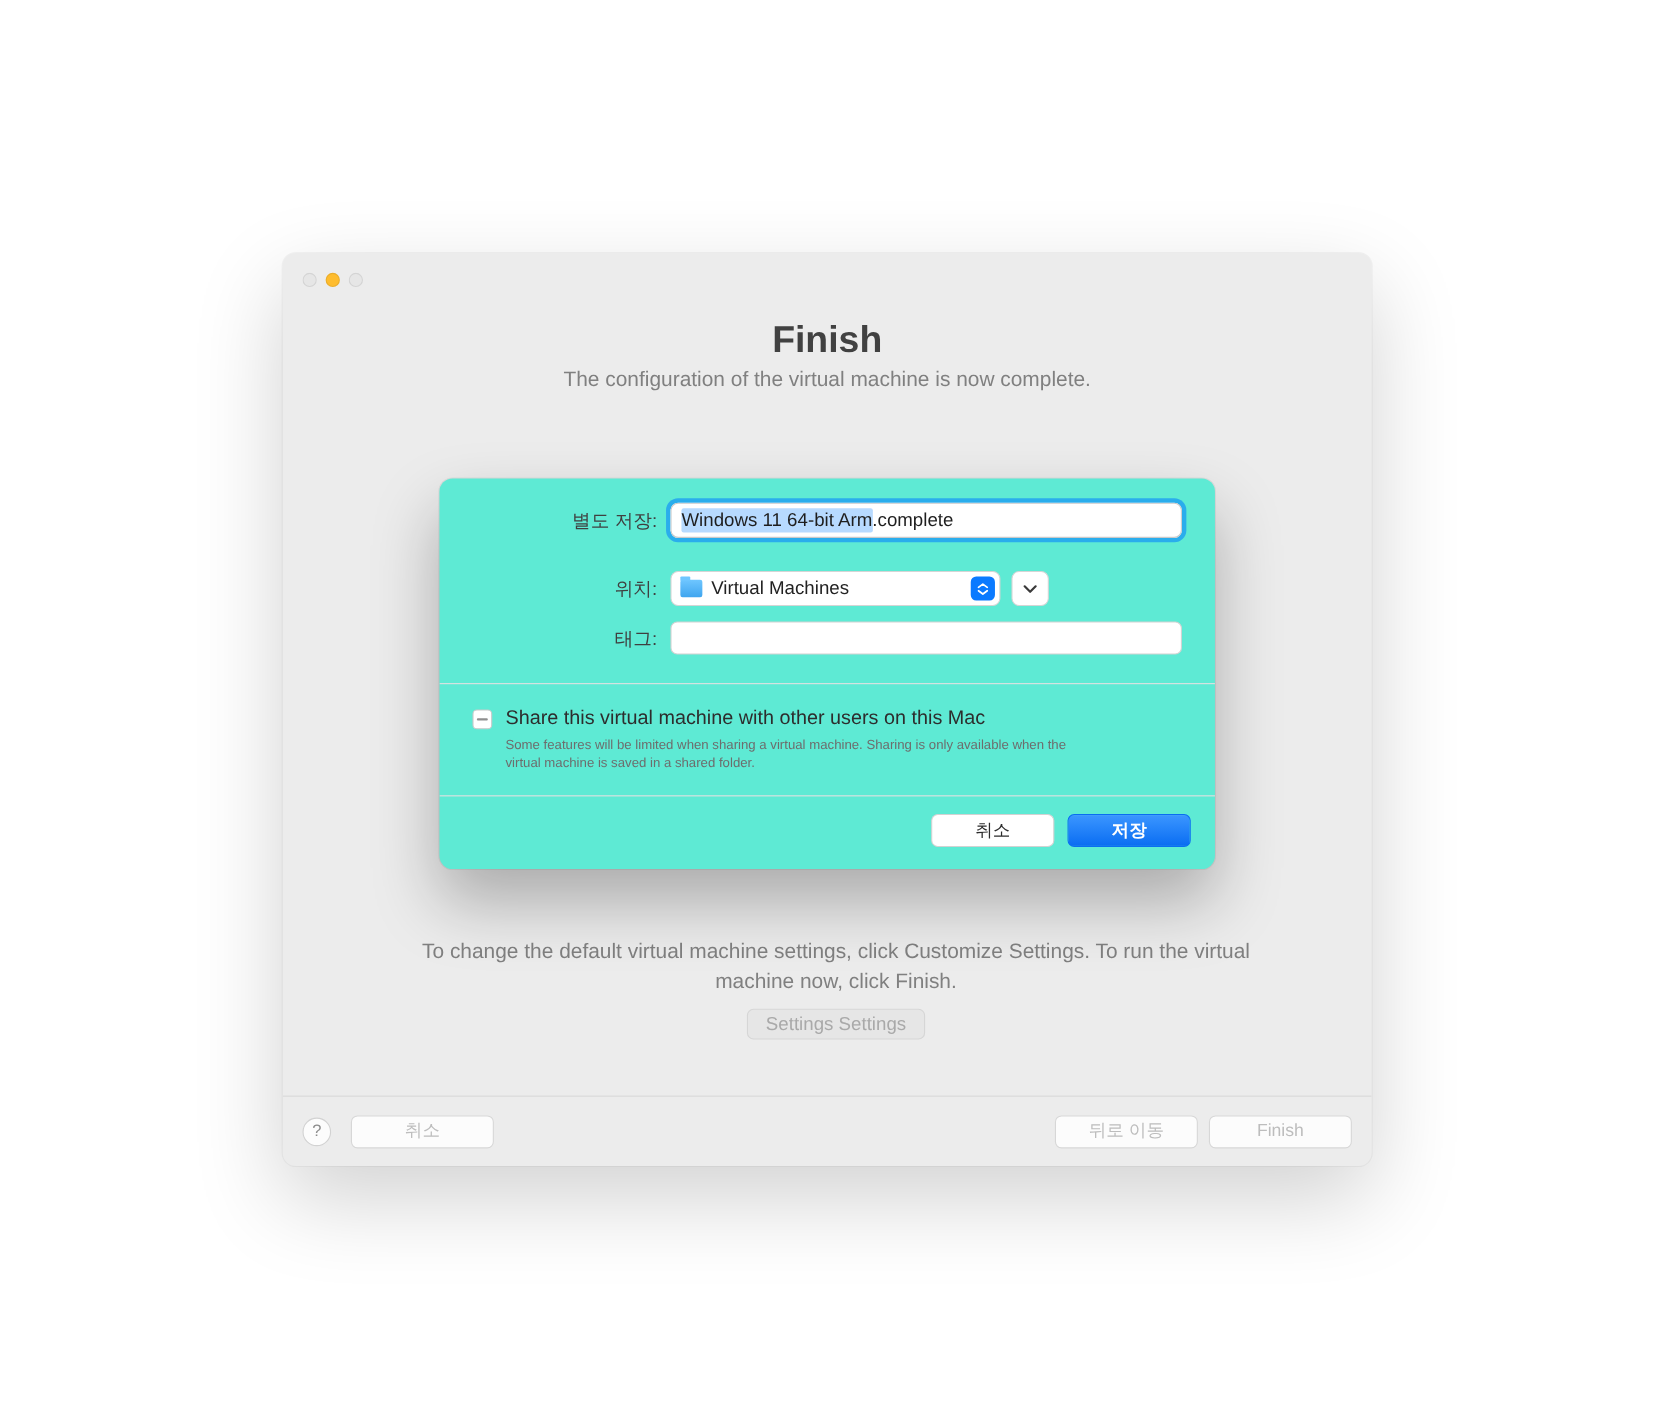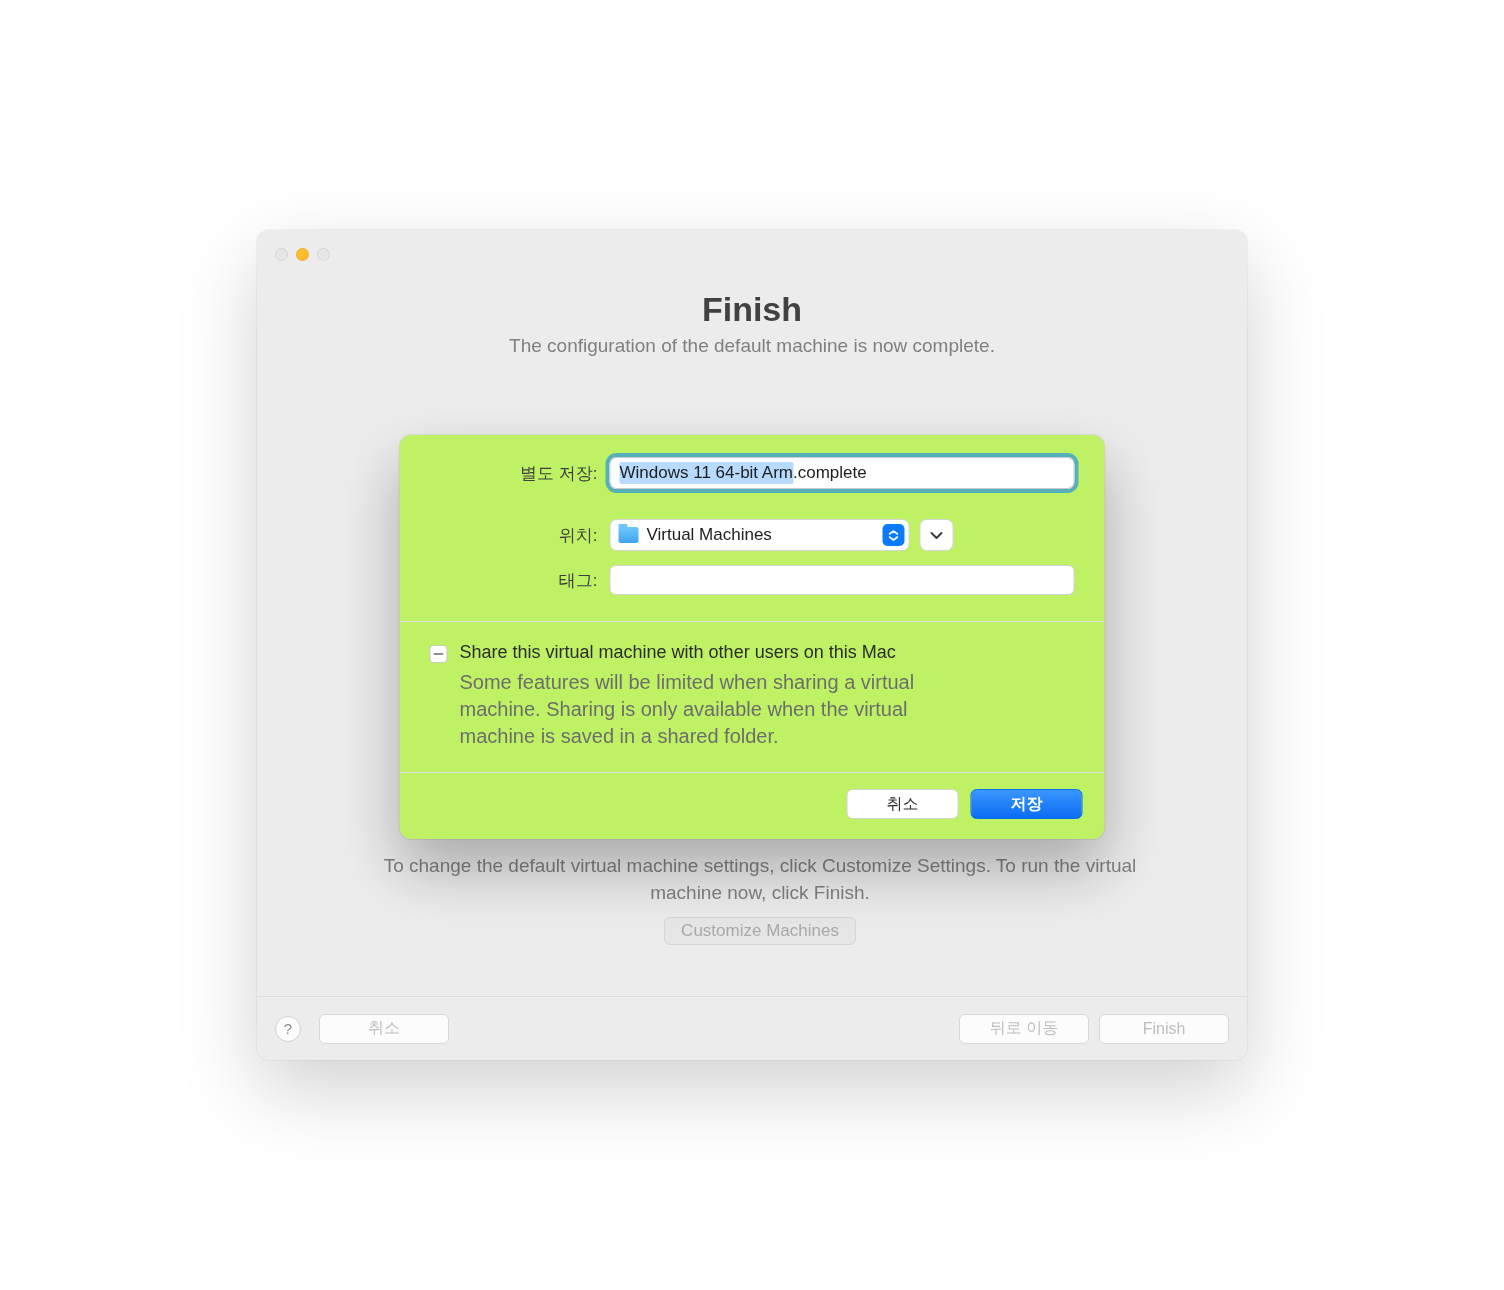--- a/index.html
+++ b/index.html
@@ -101,21 +101,21 @@
     font-size: 16px;
   }
 
   
   .sheet {
     position: absolute;
     top: 205px;
     left: 50%;
     transform: translateX(-50%);
     width: 705px;
-    background: #bef264;
+    background: #5eead4;
     border-radius: 12px;
     box-shadow: 0 30px 60px rgba(0,0,0,0.28), 0 0 0 1px rgba(0,0,0,0.06);
     overflow: hidden;
   }
   .sheet-section {
     padding: 22px 30px 26px 30px;
   }
   .form-row {
     display: flex;
     align-items: center;
@@ -213,21 +213,21 @@
     background: #fff;
     flex: none;
     margin-top: 3px;
     position: relative;
   }
   .share-check::after {
     content:""; position:absolute; left:3px; right:3px; top:7px; height:2px;
     background:#8f8f8f; border-radius:1px;
   }
   .share-title { font-size: 18px; color:#2d2d2d; }
-  .share-desc  { font-size: 20px; color:#6d6d6d; margin-top:6px; line-height:1.35; max-width: 520px; }
+  .share-desc  { font-size: 12px; color:#6d6d6d; margin-top:6px; line-height:1.35; max-width: 520px; }
 
   .sheet-footer {
     padding: 16px 22px 20px 22px;
     display:flex; justify-content:flex-end; gap:12px;
   }
   .btn {
     min-width: 112px; height: 30px;
     border-radius: 6px;
     font-size: 16px;
     border: 1px solid #d2d2d2;
@@ -249,26 +249,26 @@
 <div class="window">
 
   <div class="traffic-lights">
     <div class="tl tl-close"></div>
     <div class="tl tl-min"></div>
     <div class="tl tl-zoom"></div>
   </div>
 
   <div class="content">
     <div class="title">Finish</div>
-    <div class="subtitle">The configuration of the default machine is now complete.</div>
+    <div class="subtitle">The configuration of the virtual machine is now complete.</div>
   </div>
 
   <div class="instructions">
     <div>To change the default virtual machine settings, click Customize Settings. To run the virtual machine now, click Finish.</div>
-    <button class="customize-btn">Customize Machines</button>
+    <button class="customize-btn">Settings Settings</button>
   </div>
 
   <div class="bottom-bar">
     <div class="help-btn">?</div>
     <button class="bb-btn">취소</button>
     <div class="bb-spacer"></div>
     <button class="bb-btn">뒤로 이동</button>
     <button class="bb-btn">Finish</button>
   </div>
 

